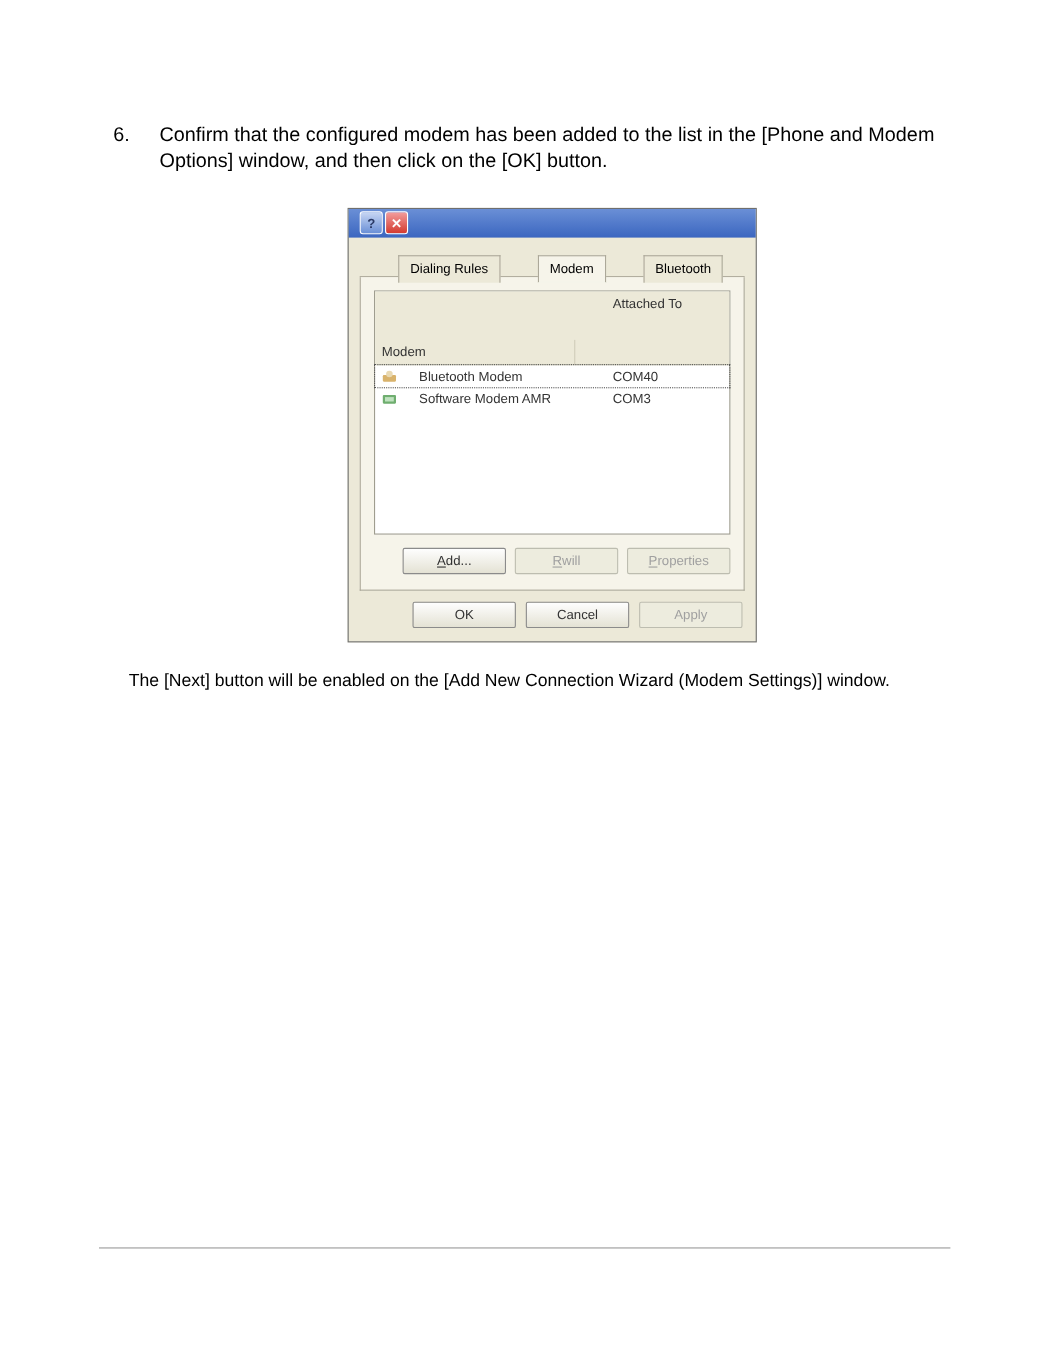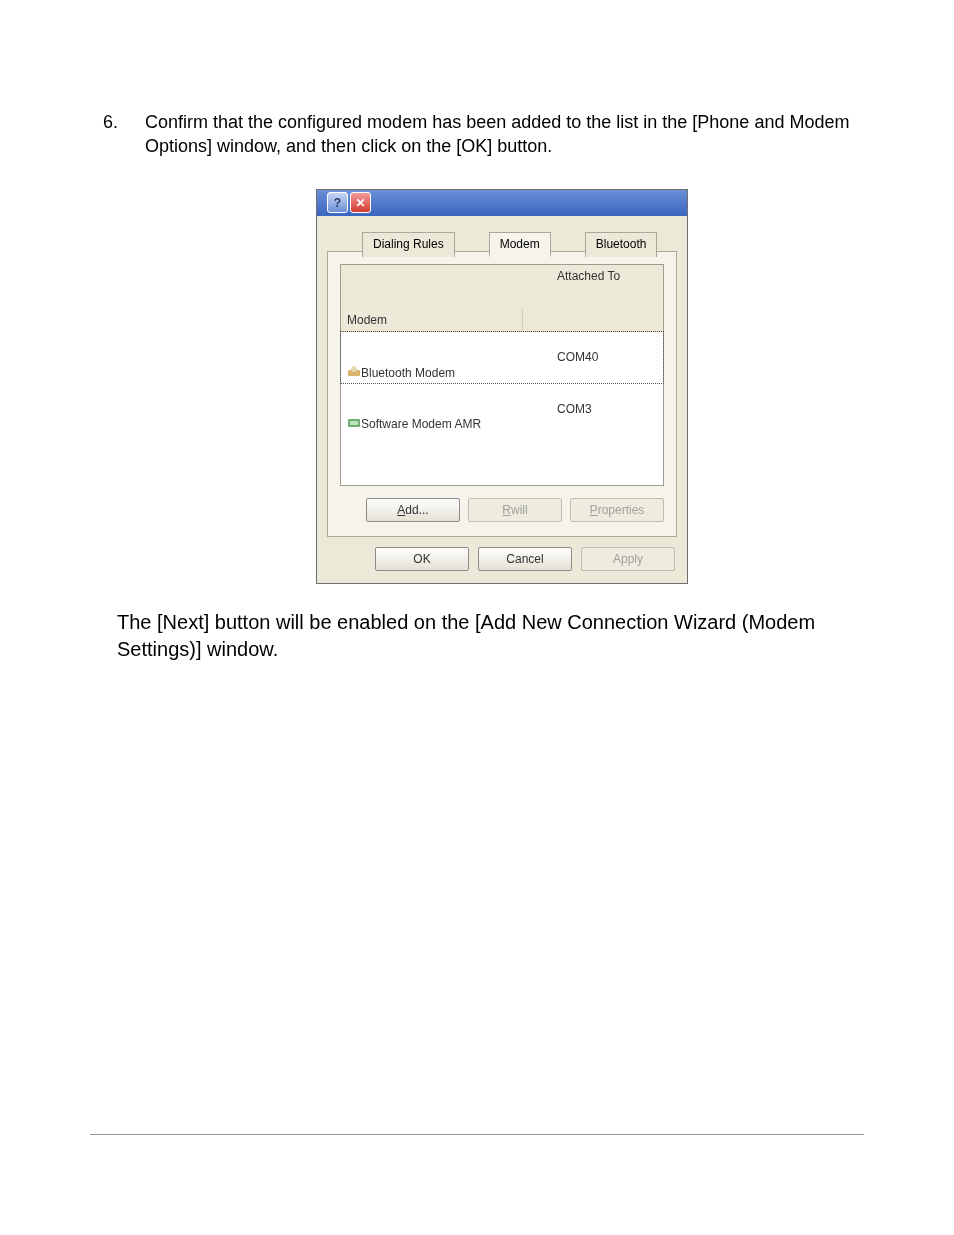--- a/index.html
+++ b/index.html
@@ -5,42 +5,42 @@
   html,body{margin:0;padding:0;background:#fff;font-family:Arial,Helvetica,sans-serif;color:#000;}
   .page{width:954px;min-height:1235px;margin:0 auto;position:relative;padding:110px 95px 0 95px;box-sizing:border-box;}
   ol.instr{padding-left:50px;margin:0;}
   ol.instr>li{font-size:18px;line-height:1.35;margin-bottom:20px;}
   ol.instr>li .bold{font-weight:normal;}
   ol.instr>li+li{counter-increment:none;}
   .li6{list-style:none;position:relative;}
   .li6::before{content:"6.";position:absolute;left:-42px;font-size:18px;}
   .li7{list-style:none;position:relative;}
   .li7::before{content:"7.";position:absolute;left:-42px;font-size:18px;}
-  .paratext{font-size:20px;line-height:1.35;margin:20px 0 25px -28px;}
+  .paratext{font-size:16px;line-height:1.35;margin:20px 0 25px -28px;}
   
   .dialog{width:370px;margin:30px auto 25px auto;background:#ece9d8;border:1px solid #6f6f6f;font-family:Tahoma,Arial,sans-serif;font-size:12px;color:#333;}
   .titlebar{height:26px;background:linear-gradient(#6a8fd6,#3b66c0);display:flex;align-items:center;padding:0 4px 0 8px;}
   .titlebar .title{color:#fff;font-weight:bold;font-size:13px;flex:1;}
   .tbbtn{width:19px;height:19px;margin-left:2px;border:1px solid #fff;border-radius:3px;display:flex;align-items:center;justify-content:center;font-size:12px;font-weight:bold;}
   .help{background:linear-gradient(#c7d6f3,#6a8fd6);color:#2b3a66;}
   .close{background:linear-gradient(#f29d9d,#d43a2f);color:#fff;}
   .tabstrip{padding:10px 10px 0 10px;}
   .tabs{display:flex;border-bottom:1px solid #aca899;}
   .tab{padding:3px 10px 4px;border:1px solid #aca899;border-bottom:none;background:#ece9d8;margin-right:-1px;position:relative;top:6px;color:#000000;margin-left:35px;}
   .tab.active{background:#f6f4ea;border-bottom:1px solid #f6f4ea;z-index:2;}
   .panel{border:1px solid #aca899;border-top:none;background:#f6f4ea;padding:12px 12px 14px;box-sizing:border-box;}
   .msgrow{display:flex;align-items:center;gap:10px;padding:4px 2px 10px;}
   .msgicon{width:32px;height:32px;}
   .listbox{height:220px;border:1px solid #9f9d8f;background:#fff;}
   .listhdr{display:flex;background:#ece9d8;border-bottom:1px solid #cfccb8;font-size:12px;color:#333;}
   .lh-modem{flex:1;padding:3px 6px;border-right:1px solid #cfccb8;margin-top:44px;}
   .lh-att{width:100px;padding:3px 6px;margin-left:28px;}
   .lrow{display:flex;padding:2px 6px;align-items:center;gap:4px;}
   .lrow.sel{outline:1px dotted #555;}
-  .lcell-modem{flex:1;display:flex;align-items:flex-start;gap:0;margin-top:31px;}
+  .lcell-modem{flex:1;display:flex;align-items:flex-end;gap:20px;}
   .lcell-att{width:100px;}
   .devicon{width:14px;height:14px;}
   .btnrow{display:flex;justify-content:flex-end;gap:8px;padding-top:12px;}
   .winbtn{min-width:72px;height:22px;border:1px solid #8b8b8b;background:linear-gradient(#fefefe,#e4e2d4);font-size:12px;border-radius:2px;padding:0 10px;display:inline-flex;align-items:center;justify-content:center;}
   .winbtn.disabled{color:#a0a0a0;border-color:#bdbdb0;background:#edecde;}
   .winbtn .ul{text-decoration:underline;}
   .bottomrow{display:flex;justify-content:flex-end;gap:9px;padding:10px 12px 12px;}
   .hr{position:absolute;left:90px;right:90px;bottom:100px;border-top:1px solid #999;}
 </style>
 </head>

